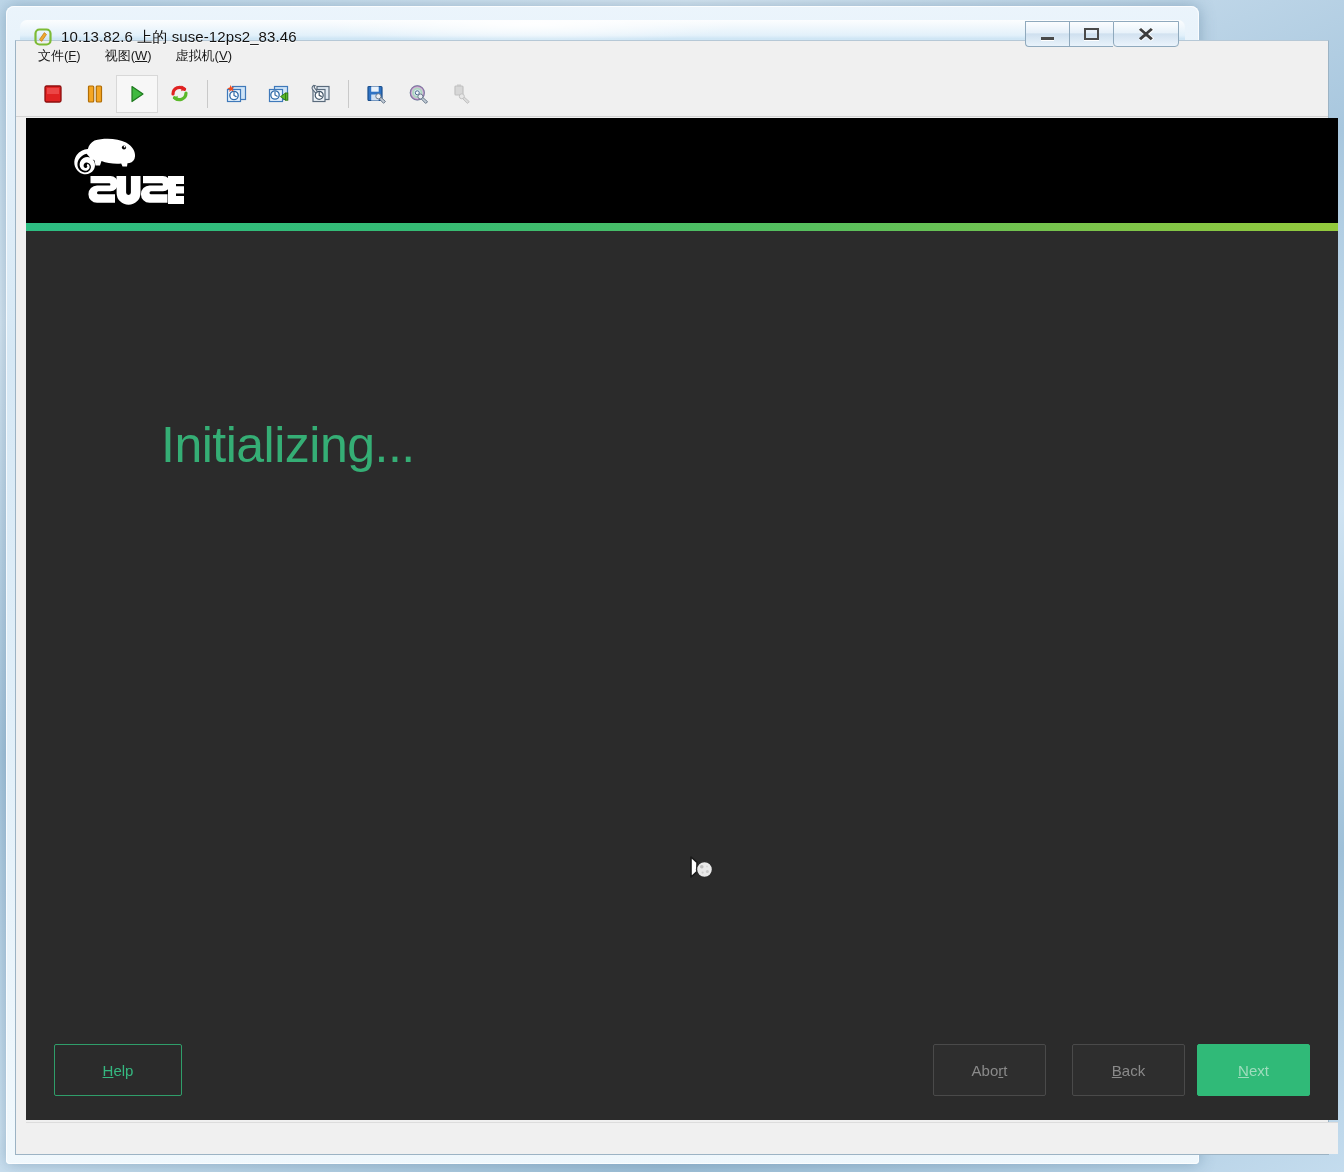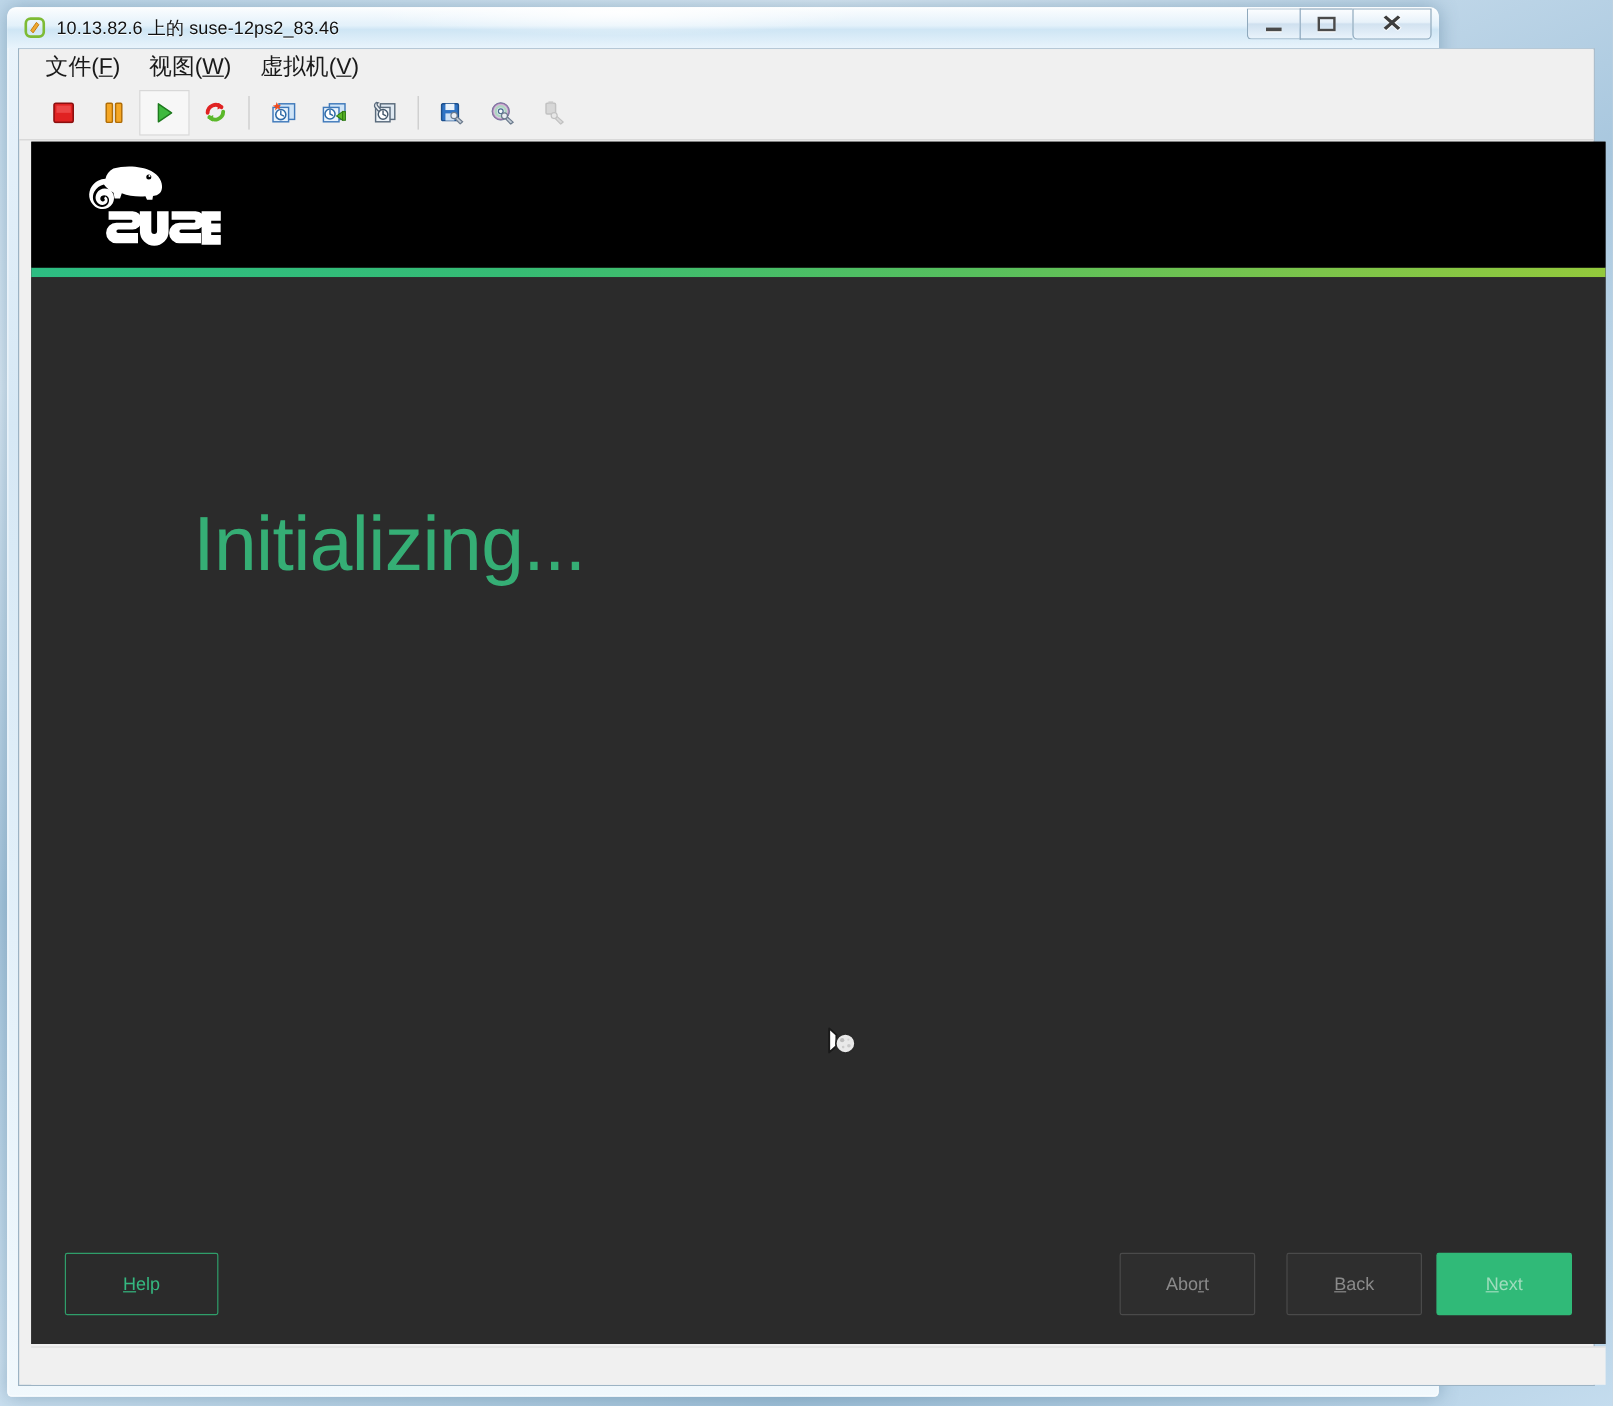--- a/index.html
+++ b/index.html
@@ -26,21 +26,21 @@
     width: 1193px;
     height: 1158px;
     border-radius: 8px 8px 4px 4px;
     background: linear-gradient(180deg,
         rgba(236,245,252,0.97) 0%,
         rgba(214,232,245,0.95) 30%,
         rgba(228,241,250,0.95) 62%,
         rgba(242,249,253,0.97) 100%);
     box-shadow: 0 0 16px rgba(70,110,140,0.45),
                 inset 0 0 0 1px rgba(255,255,255,0.75);
-    padding: 0;
+    padding: 14px;
   }
 
   
   .titlebar {
     position: relative;
     height: 34px;
     border-radius: 7px 7px 0 0;
     background:
       linear-gradient(180deg,
         rgba(255,255,255,0.85) 0%,
@@ -133,21 +133,21 @@
 
   .menubar {
     height: 30px;
     display: flex;
     align-items: center;
     padding-left: 14px;
     gap: 8px;
     background: #f0f0f0;
   }
   .menu-item {
-    font-size: 19px;
+    font-size: 13px;
     color: #1a1a1a;
     padding: 3px 8px;
     white-space: nowrap;
   }
   .menu-item u { text-decoration: underline; }
 
   .toolbar {
     height: 46px;
     display: flex;
     align-items: center;
@@ -199,21 +199,21 @@
   .vmbody {
     position: relative;
     height: 889px;
     background: #2b2b2b;
   }
 
   .status-heading {
     position: absolute;
     left: 135px;
     top: 185px;
-    font-size: 64px;
+    font-size: 50px;
     font-weight: 300;
     color: #35ae75;
     letter-spacing: -0.5px;
     white-space: nowrap;
   }
 
   
   .cursor {
     position: absolute;
     left: 659px; top: 623px;

